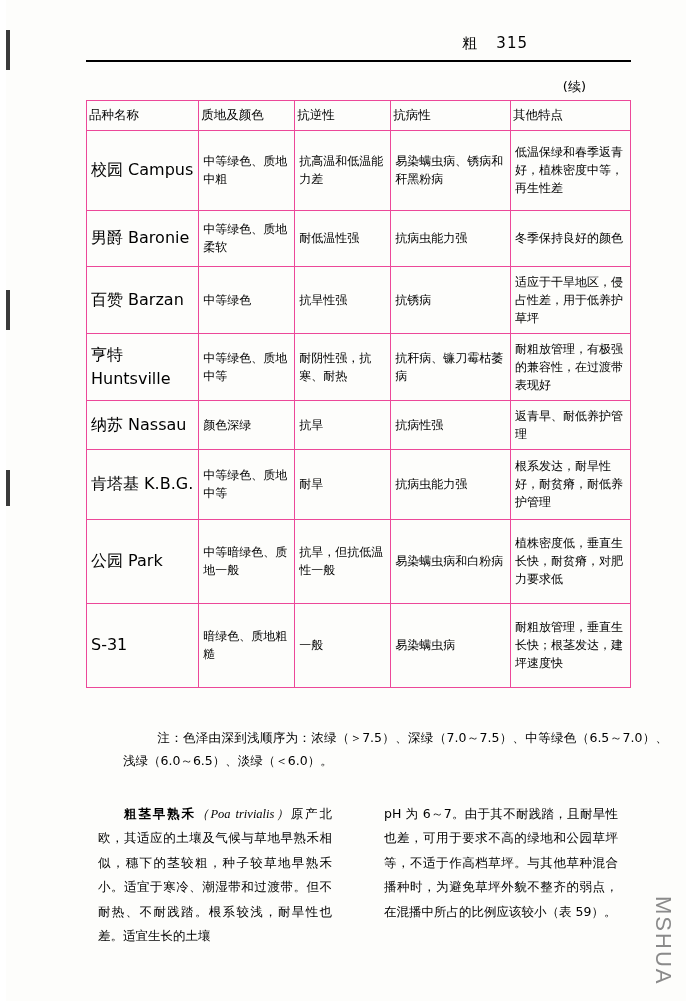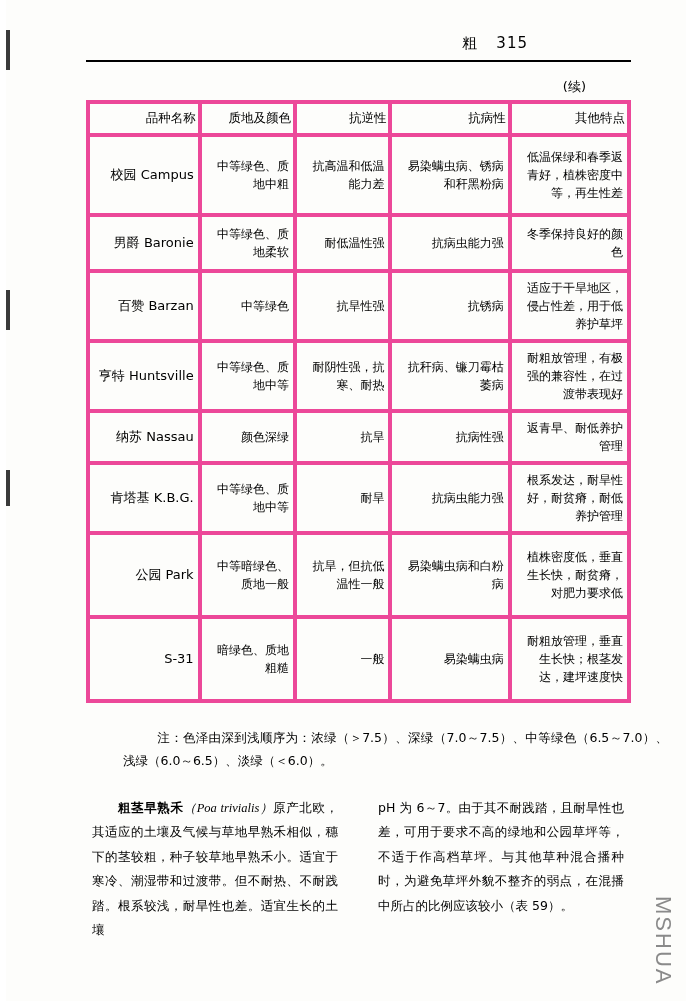--- a/index.html
+++ b/index.html
@@ -68,37 +68,37 @@
   table.varieties {
     position: absolute;
     top: 100px;
     left: 86px;
     width: 545px;
     border-collapse: collapse;
     table-layout: fixed;
     font-size: 12px;
   }
   table.varieties th, table.varieties td {
-    border: 4px solid #ec4899;
-    text-align: right;
+    border: 1px solid #ec4899;
+    text-align: left;
     vertical-align: middle;
     padding: 6px 4px;
     line-height: 1.5;
   }
   table.varieties th {
     font-weight: normal;
     font-size: 12.5px;
     padding: 5px 2px;
   }
   .col-name  { width: 103px; }
   .col-tex   { width: 88px; }
   .col-stress{ width: 88px; }
   .col-dis   { width: 110px; }
   .col-other { width: 110px; }
-  td.name { font-size: 13px; }
+  td.name { font-size: 16px; }
   td.cell { font-size: 12px; }
 
   .note {
     position: absolute;
     top: 726px;
     left: 86px;
     width: 545px;
     font-size: 12.5px;
     line-height: 1.85;
     text-align: justify;
@@ -114,21 +114,21 @@
     width: 545px;
     display: flex;
     gap: 28px;
   }
   .body-col {
     width: 258px;
     font-size: 12.5px;
     line-height: 1.95;
     text-align: justify;
   }
-  .body-col p { margin: 6px; }
+  .body-col p { margin: 12px; }
   .body-col .first-indent { text-indent: 26px; }
   .it { font-family: "Liberation Serif", serif; font-style: italic; }
 
   .watermark {
     position: absolute;
     right: 10px;
     bottom: 16px;
     font-family: "Liberation Sans", sans-serif;
     font-size: 22px;
     letter-spacing: 2px;

